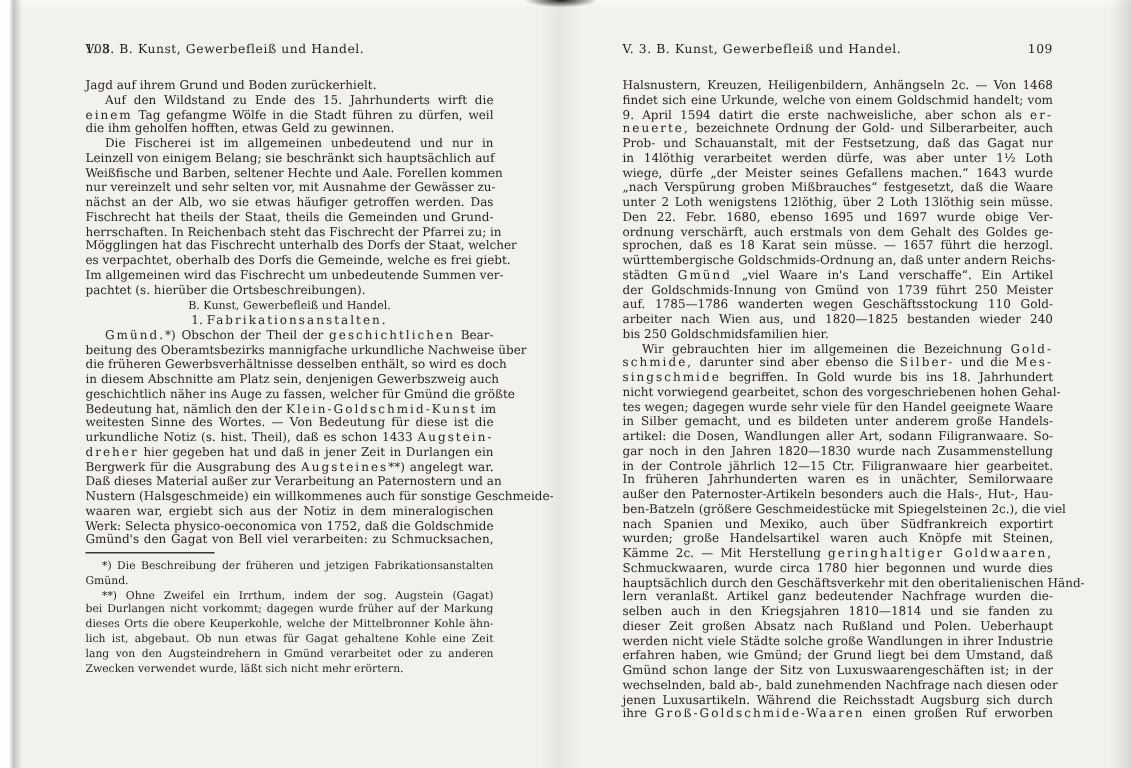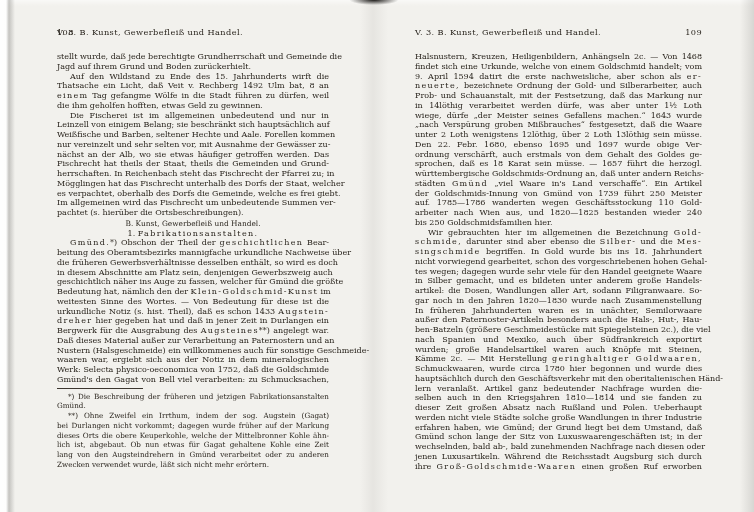--- a/index.html
+++ b/index.html
@@ -46,24 +46,22 @@
 <body>
 
 <div class="scan">
 
   <div class="page left">
     <div class="pghead">
       <span class="num">108</span>
       <span class="title">V. 3. B. Kunst, Gewerbefleiß und Handel.</span>
     </div>
     <div class="body">
-        <div class="line">stellt wurde, daß jede berechtigte Grundherrschaft und Gemeinde die</div>
         <div class="line e">Jagd auf ihrem Grund und Boden zurückerhielt.</div>
         <div class="line i">Auf den Wildstand zu Ende des 15. Jahrhunderts wirft die</div>
-        <div class="line">Thatsache ein Licht, daß Veit v. Rechberg 1492 Ulm bat, 8 an</div>
         <div class="line"><span class="sp">einem</span> Tag gefangme Wölfe in die Stadt führen zu dürfen, weil</div>
         <div class="line e">die ihm geholfen hofften, etwas Geld zu gewinnen.</div>
         <div class="line i">Die Fischerei ist im allgemeinen unbedeutend und nur in</div>
         <div class="line">Leinzell von einigem Belang; sie beschränkt sich hauptsächlich auf</div>
         <div class="line">Weißfische und Barben, seltener Hechte und Aale. Forellen kommen</div>
         <div class="line">nur vereinzelt und sehr selten vor, mit Ausnahme der Gewässer zu-</div>
         <div class="line">nächst an der Alb, wo sie etwas häufiger getroffen werden. Das</div>
         <div class="line">Fischrecht hat theils der Staat, theils die Gemeinden und Grund-</div>
         <div class="line">herrschaften. In Reichenbach steht das Fischrecht der Pfarrei zu; in</div>
         <div class="line">Mögglingen hat das Fischrecht unterhalb des Dorfs der Staat, welcher</div>
@@ -104,21 +102,21 @@
   <div class="page right">
     <div class="pghead">
       <span class="title">V. 3. B. Kunst, Gewerbefleiß und Handel.</span>
       <span class="num">109</span>
     </div>
     <div class="body">
         <div class="line">Halsnustern, Kreuzen, Heiligenbildern, Anhängseln 2c. — Von 1468</div>
         <div class="line">findet sich eine Urkunde, welche von einem Goldschmid handelt; vom</div>
         <div class="line">9. April 1594 datirt die erste nachweisliche, aber schon als <span class="sp">er-</span></div>
         <div class="line"><span class="sp">neuerte,</span> bezeichnete Ordnung der Gold- und Silberarbeiter, auch</div>
-        <div class="line">Prob- und Schauanstalt, mit der Festsetzung, daß das Markung nur</div>
+        <div class="line">Prob- und Schauanstalt, mit der Festsetzung, daß das Gagat nur</div>
         <div class="line">in 14löthig verarbeitet werden dürfe, was aber unter 1½ Loth</div>
         <div class="line">wiege, dürfe „der Meister seines Gefallens machen.“ 1643 wurde</div>
         <div class="line">„nach Verspürung groben Mißbrauches“ festgesetzt, daß die Waare</div>
         <div class="line">unter 2 Loth wenigstens 12löthig, über 2 Loth 13löthig sein müsse.</div>
         <div class="line">Den 22. Febr. 1680, ebenso 1695 und 1697 wurde obige Ver-</div>
         <div class="line">ordnung verschärft, auch erstmals von dem Gehalt des Goldes ge-</div>
         <div class="line">sprochen, daß es 18 Karat sein müsse. — 1657 führt die herzogl.</div>
         <div class="line">württembergische Goldschmids-Ordnung an, daß unter andern Reichs-</div>
         <div class="line">städten <span class="sp">Gmünd</span> „viel Waare in's Land verschaffe“. Ein Artikel</div>
         <div class="line">der Goldschmids-Innung von Gmünd von 1739 führt 250 Meister</div>
@@ -126,20 +124,21 @@
         <div class="line">arbeiter nach Wien aus, und 1820—1825 bestanden wieder 240</div>
         <div class="line e">bis 250 Goldschmidsfamilien hier.</div>
         <div class="line i">Wir gebrauchten hier im allgemeinen die Bezeichnung <span class="sp">Gold-</span></div>
         <div class="line"><span class="sp">schmide,</span> darunter sind aber ebenso die <span class="sp">Silber-</span> und die <span class="sp">Mes-</span></div>
         <div class="line"><span class="sp">singschmide</span> begriffen. In Gold wurde bis ins 18. Jahrhundert</div>
         <div class="line">nicht vorwiegend gearbeitet, schon des vorgeschriebenen hohen Gehal-</div>
         <div class="line">tes wegen; dagegen wurde sehr viele für den Handel geeignete Waare</div>
         <div class="line">in Silber gemacht, und es bildeten unter anderem große Handels-</div>
         <div class="line">artikel: die Dosen, Wandlungen aller Art, sodann Filigranwaare. So-</div>
         <div class="line">gar noch in den Jahren 1820—1830 wurde nach Zusammenstellung</div>
+        <div class="line">in der Controle jährlich 12—15 Ctr. Filigranwaare hier gearbeitet.</div>
         <div class="line">In früheren Jahrhunderten waren es in unächter, Semilorwaare</div>
         <div class="line">außer den Paternoster-Artikeln besonders auch die Hals-, Hut-, Hau-</div>
         <div class="line">ben-Batzeln (größere Geschmeidestücke mit Spiegelsteinen 2c.), die viel</div>
         <div class="line">nach Spanien und Mexiko, auch über Südfrankreich exportirt</div>
         <div class="line">wurden; große Handelsartikel waren auch Knöpfe mit Steinen,</div>
         <div class="line">Kämme 2c. — Mit Herstellung <span class="sp">geringhaltiger Goldwaaren,</span></div>
         <div class="line">Schmuckwaaren, wurde circa 1780 hier begonnen und wurde dies</div>
         <div class="line">hauptsächlich durch den Geschäftsverkehr mit den oberitalienischen Händ-</div>
         <div class="line">lern veranlaßt. Artikel ganz bedeutender Nachfrage wurden die-</div>
         <div class="line">selben auch in den Kriegsjahren 1810—1814 und sie fanden zu</div>

